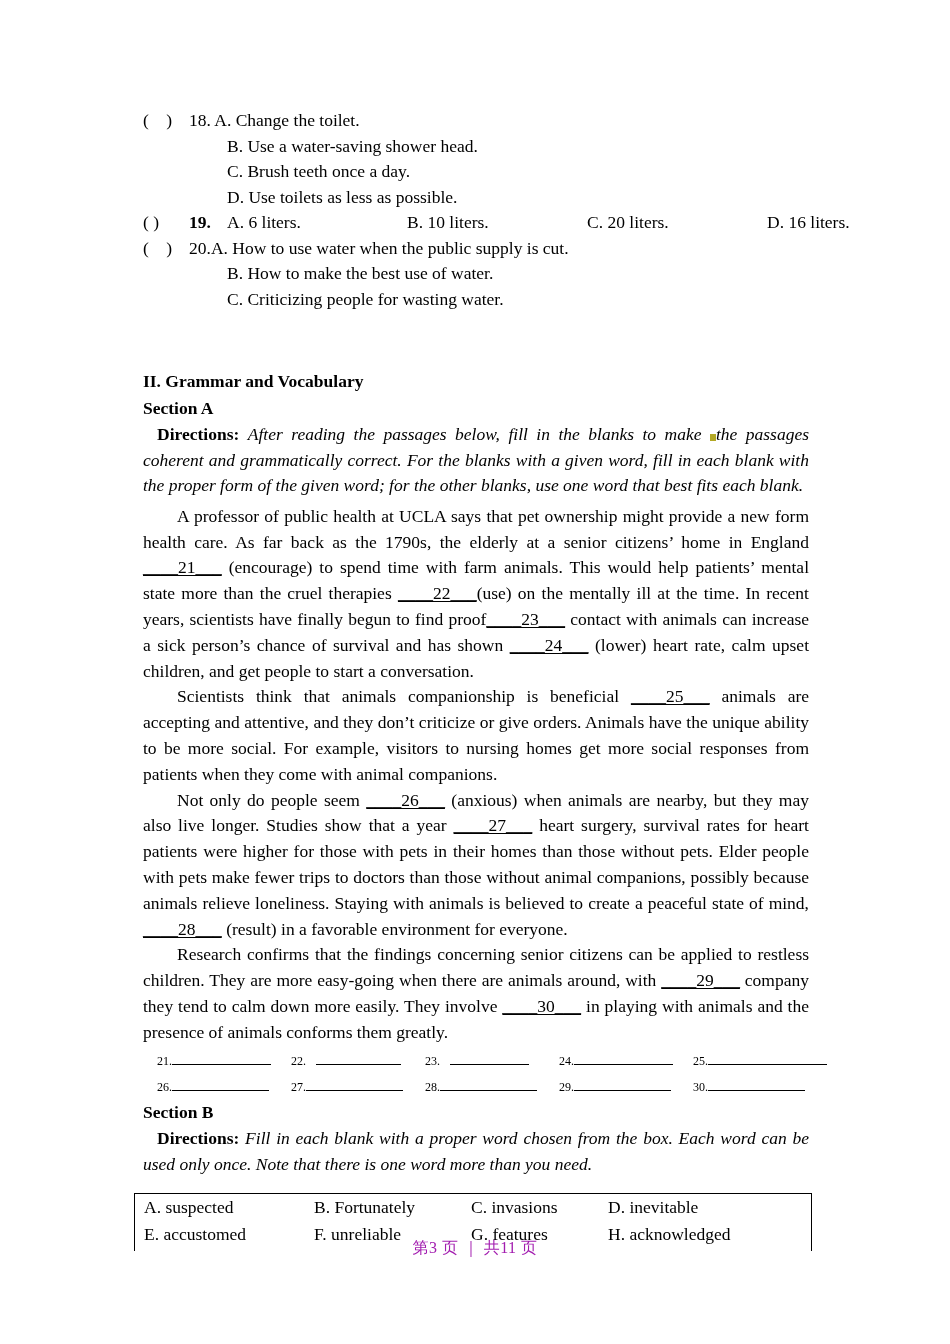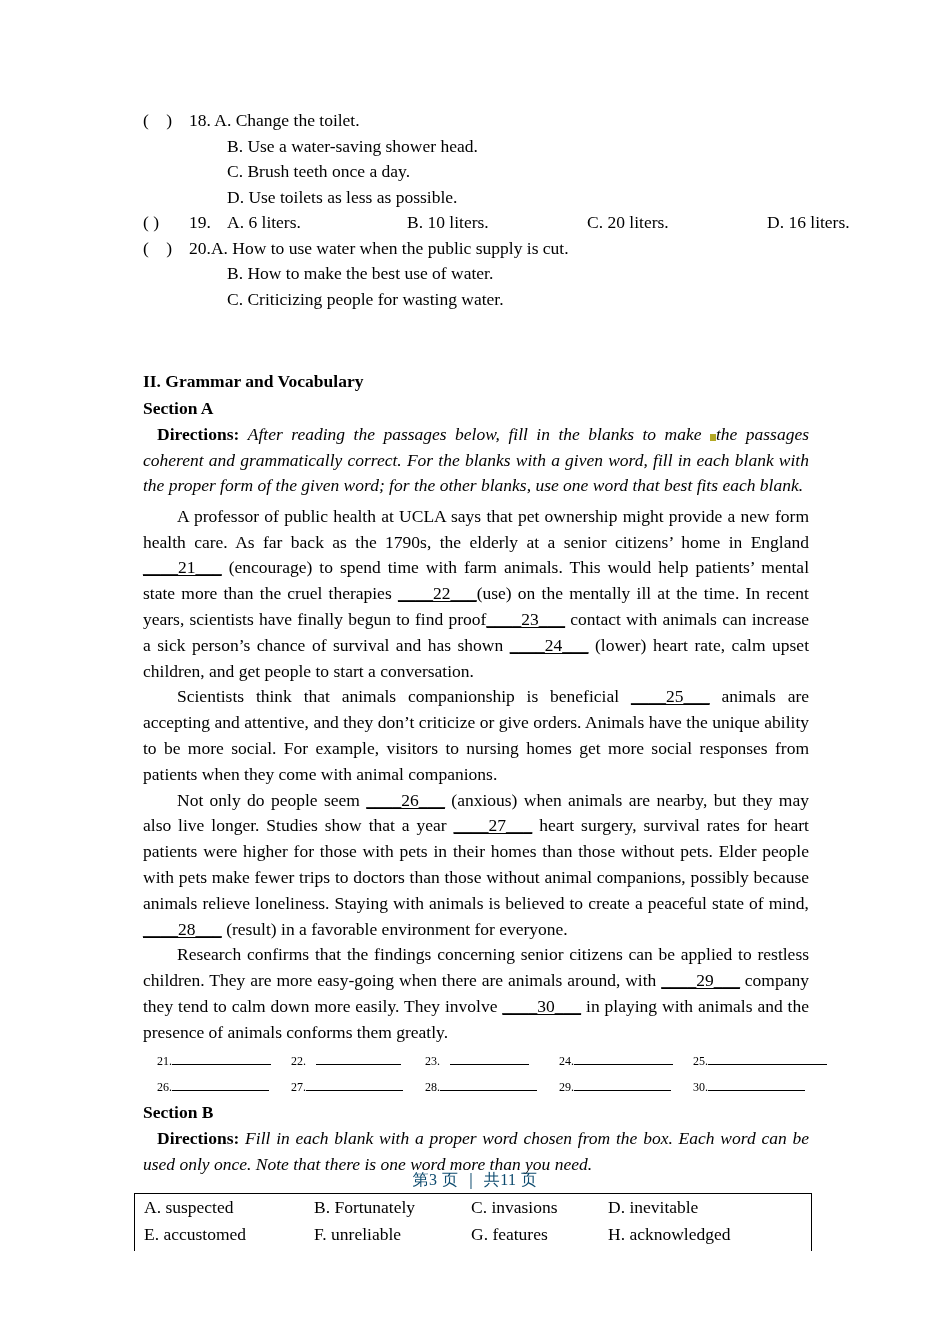--- a/index.html
+++ b/index.html
@@ -38,21 +38,21 @@
   .mc-paren { display: inline-block; width: 46px; }
   .mc-num   { display: inline-block; }
   .opt-indent { display: inline-block; width: 84px; }
 
   .mc-row {
     font-size: 17.5px;
     line-height: 25.5px;
     display: flex;
   }
   .mc-row .lead { width: 46px; flex: 0 0 46px; }
-  .mc-row .qn   { width: 38px; flex: 0 0 38px; }
+  .mc-row .qn   { width: 38px; flex: 0 0 38px; font-weight: bold; }
   .mc-row .ch   { flex: 0 0 180px; }
   .mc-row .ch.last { flex: 0 0 auto; }
 
   
   .heading {
     font-weight: bold;
     font-size: 17.5px;
     line-height: 25.5px;
   }
   .h-main { margin-top: 57px; }
@@ -142,25 +142,25 @@
   .wb-cell.w3 { flex: 0 0 137px; }
   .wb-cell.w4 { flex: 0 0 auto; }
   .wb-row.second .wb-cell   { flex: 0 0 170px; }
   .wb-row.second .wb-cell.w2{ flex: 0 0 157px; }
   .wb-row.second .wb-cell.w3{ flex: 0 0 137px; }
 
   
   .footer {
     position: absolute;
     left: 0;
-    top: 1170px;
+    top: 1238px;
     width: 950px;
     text-align: center;
     font-size: 16px;
-    color: #0c4a6e;
+    color: #a21caf;
     letter-spacing: 0.5px;
   }
 </style>
 </head>
 <body>
 
 <div class="page">
   <div class="content">
 
     <div>

